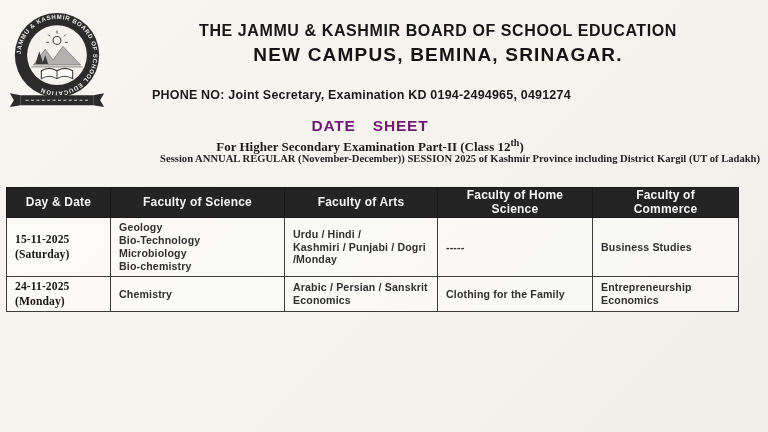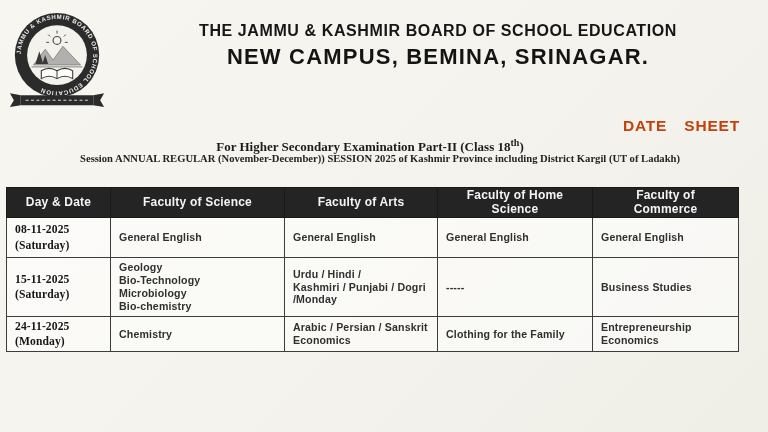--- a/index.html
+++ b/index.html
@@ -16,42 +16,42 @@
   .logo { position:absolute; left:6px; top:8px; width:102px; height:106px; }
 
   
   .board-name {
     position:absolute; left:128px; top:22px; width:620px;
     text-align:center; font-size:16px; font-weight:bold; letter-spacing:.6px;
     color:#161616;
   }
   .campus-line {
     position:absolute; left:128px; top:44px; width:620px;
-    text-align:center; font-size:22px; font-weight:bold; letter-spacing:1.2px;
+    text-align:center; font-size:19px; font-weight:bold; letter-spacing:1.2px;
     color:#141414;
   }
   .phone-line {
     position:absolute; left:152px; top:88px;
     font-size:12.5px; font-weight:bold; letter-spacing:.2px; color:#1a1a1a;
   }
 
   
   .sheet-title {
     position:absolute; left:0; top:117px; width:740px;
-    text-align:right; font-size:15.5px; font-weight:bold; word-spacing:12px;
-    letter-spacing:.8px; color:#c2410c;
+    text-align:center; font-size:15.5px; font-weight:bold; word-spacing:12px;
+    letter-spacing:.8px; color:#701a75;
   }
   .subtitle {
     position:absolute; left:0; top:137px; width:740px; text-align:center;
     font-family:"Liberation Serif", serif; font-weight:bold; font-size:13px;
     color:#1c1c1c;
   }
   .subtitle sup { font-size:10px; }
   .session-line {
-    position:absolute; left:0; top:152.5px; width:760px; text-align:center;
+    position:absolute; left:0; top:152.5px; width:760px; text-align:right;
     font-family:"Liberation Serif", serif; font-weight:bold; font-size:10.6px;
     color:#242424;
   }
   .time-label {
     position:absolute; left:558px; top:163px;
     font-family:"Liberation Serif", serif; font-weight:bold; font-size:13.5px;
     color:#161616; white-space:pre;
     border-bottom:2px solid #232323; padding:0 14px 1px 2px;
   }
 
@@ -122,23 +122,24 @@
     <g>
       <path d="M15,89 H89 V99 H15 Z" fill="#2b2b2b"></path>
       <path d="M15,89 L4,87 L8,94 L4,101 L15,99 Z" fill="#2b2b2b"></path>
       <path d="M89,89 L100,87 L96,94 L100,101 L89,99 Z" fill="#2b2b2b"></path>
       <line x1="20" y1="94" x2="84" y2="94" stroke="#d8d8d8" stroke-width="1.2" stroke-dasharray="3 2.5"></line>
     </g>
   </svg>
 
   <div class="board-name">THE JAMMU &amp; KASHMIR BOARD OF SCHOOL EDUCATION</div>
   <div class="campus-line">NEW CAMPUS, BEMINA, SRINAGAR.</div>
+  <div class="phone-line">PHONE NO: Joint Secretary, Examination KD 0194-2494965, 0491274</div>
 
   <div class="sheet-title">DATE SHEET</div>
-  <div class="subtitle"><span>For Higher Secondary Examination Part-II (Class 18</span><sup>th</sup><span>)</span></div>
+  <div class="subtitle"><span>For Higher Secondary Examination Part-II (Class 12</span><sup>th</sup><span>)</span></div>
   <div class="session-line">Session ANNUAL REGULAR (November-December)) SESSION 2025 of Kashmir Province including District Kargil (UT of Ladakh)</div>
 
   <div class="smudge"></div>
 
   <table class="sheet">
     <colgroup>
       <col style="width:104px">
         <col style="width:174px">
         <col style="width:153px">
       <col style="width:155px">
@@ -147,28 +148,20 @@
     <thead>
       <tr>
         <th>Day &amp; Date</th>
         <th>Faculty of Science</th>
         <th>Faculty of Arts</th>
         <th>Faculty of Home Science</th>
         <th>Faculty of Commerce</th>
       </tr>
     </thead>
     <tbody>
-      <tr class="r1">
-        <td class="date-cell">08-11-2025
-(Saturday)</td>
-        <td>General English</td>
-        <td>General English</td>
-        <td>General English</td>
-        <td>General English</td>
-      </tr>
       <tr class="r3">
         <td class="date-cell">15-11-2025
 (Saturday)</td>
         <td>Geology
 Bio-Technology
 Microbiology
 Bio-chemistry</td>
         <td>Urdu / Hindi /
 Kashmiri / Punjabi / Dogri
 /Monday</td>

